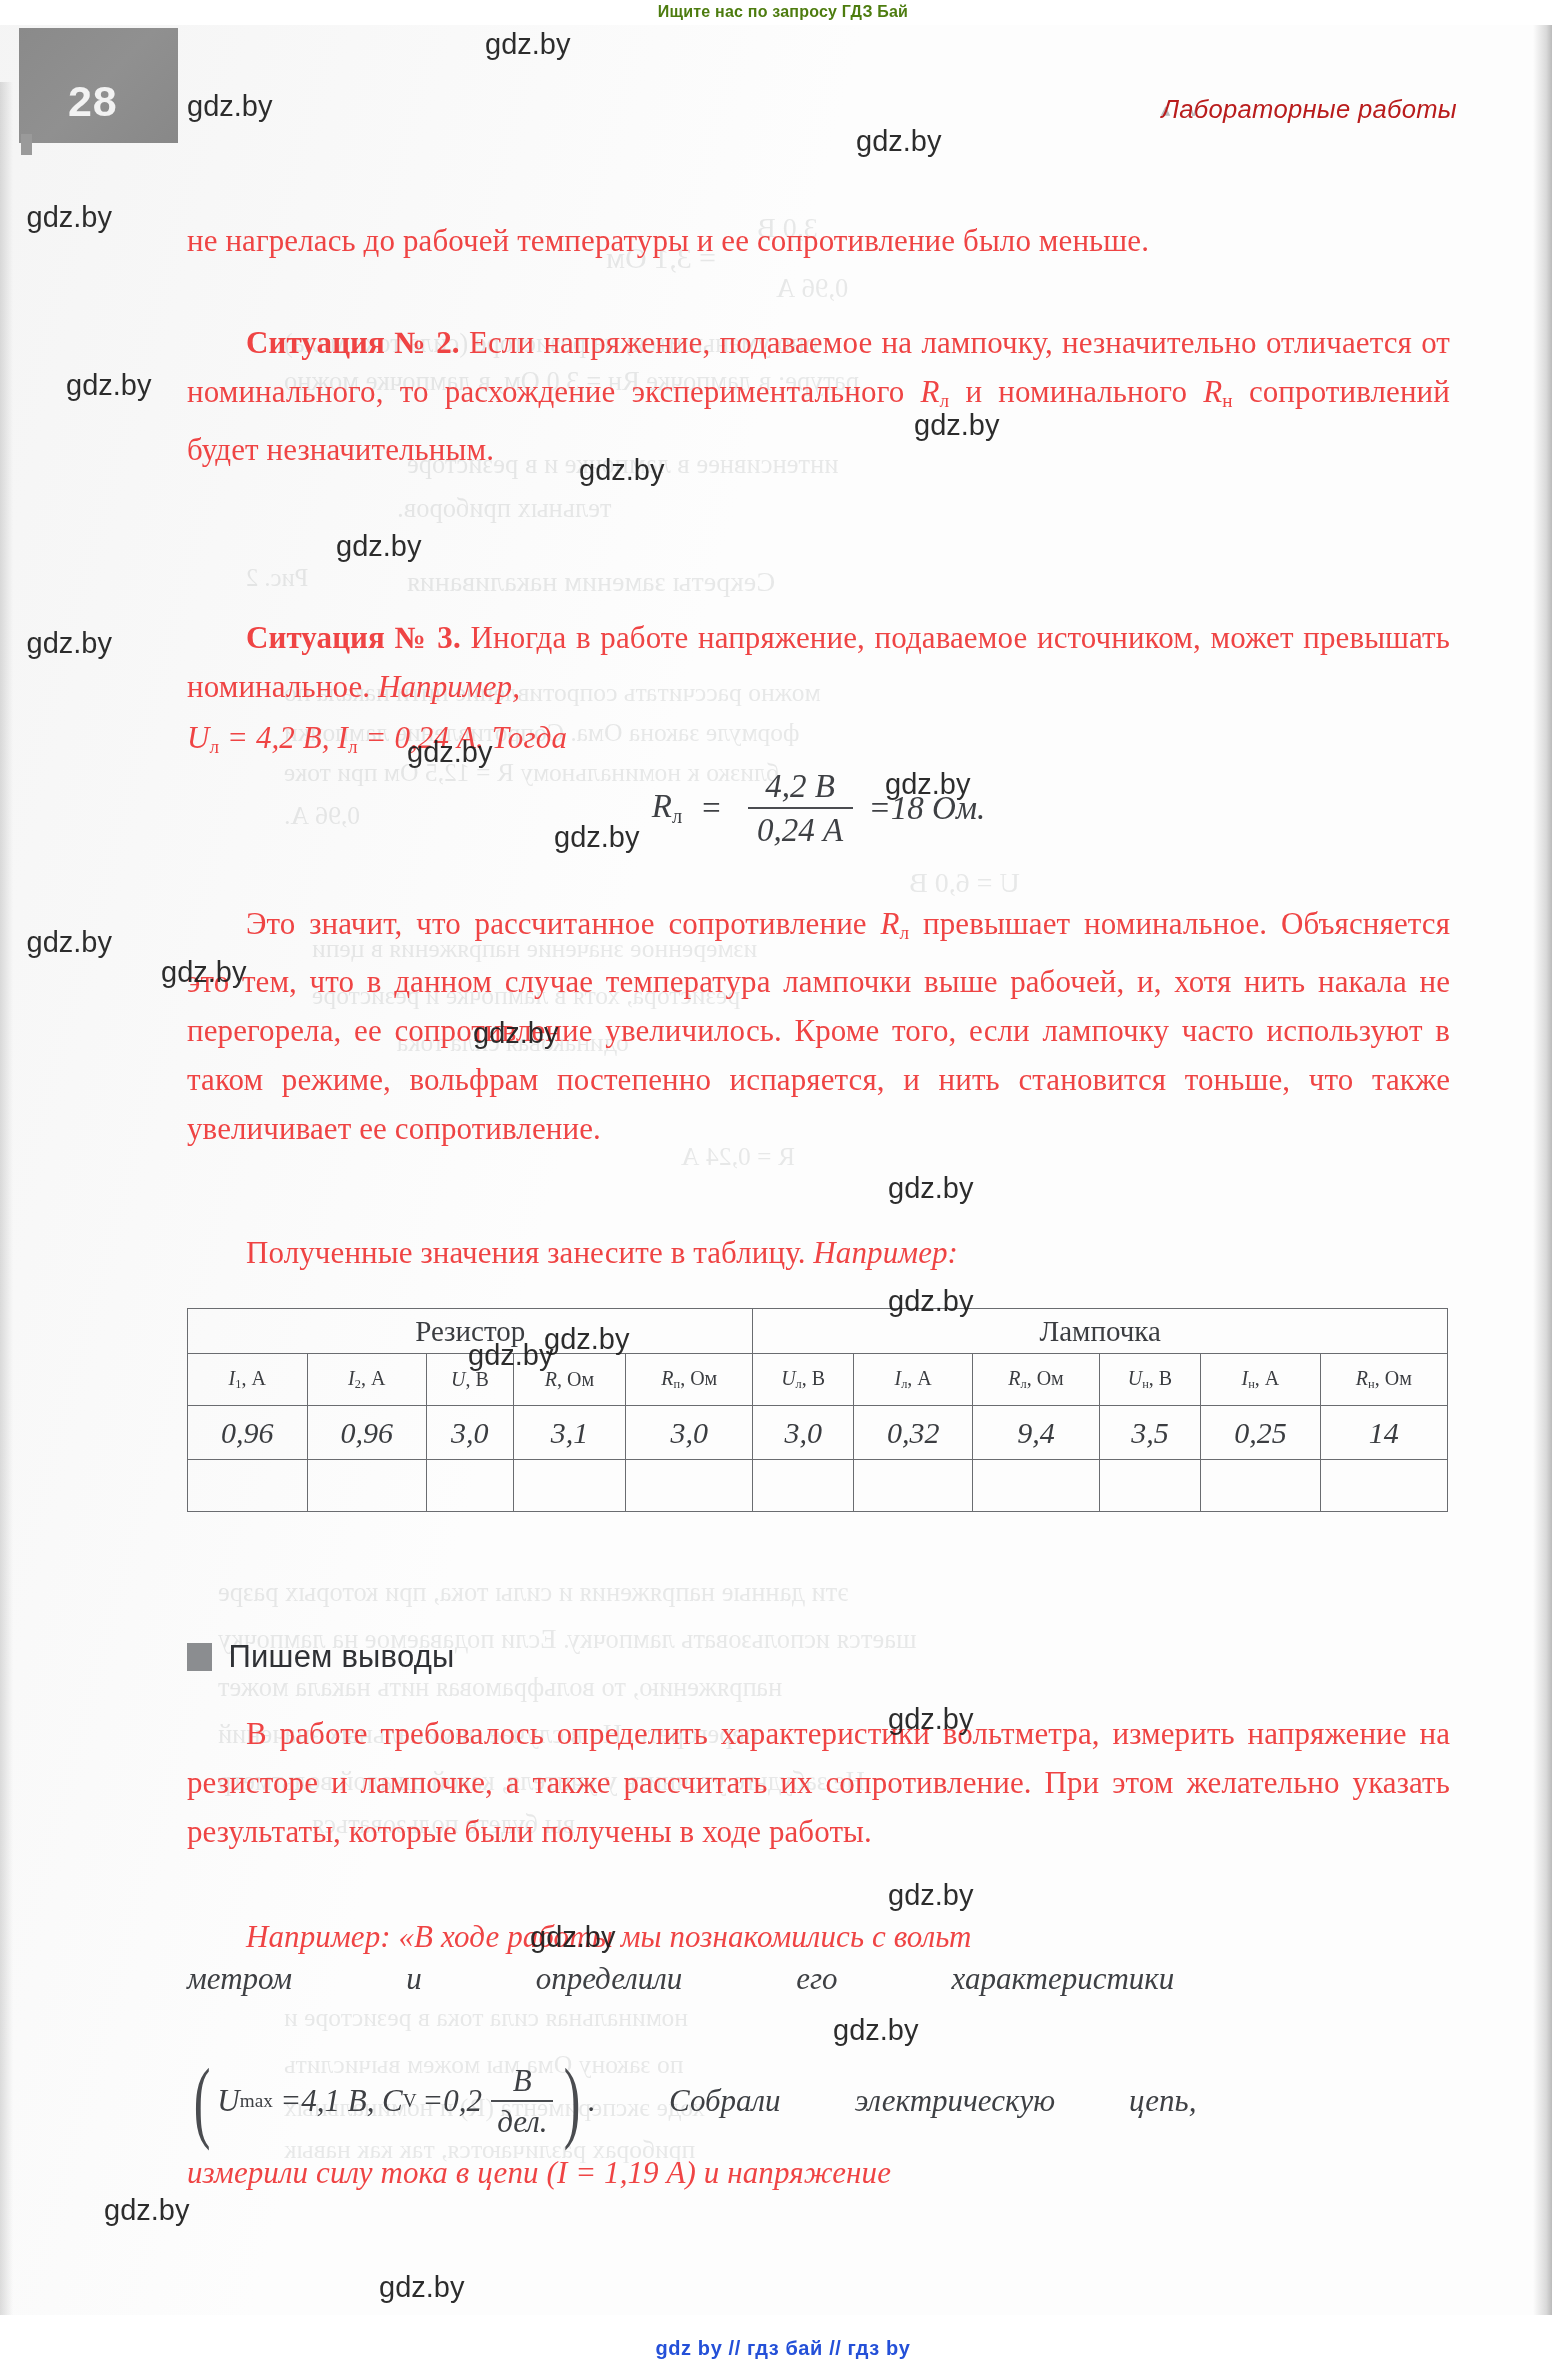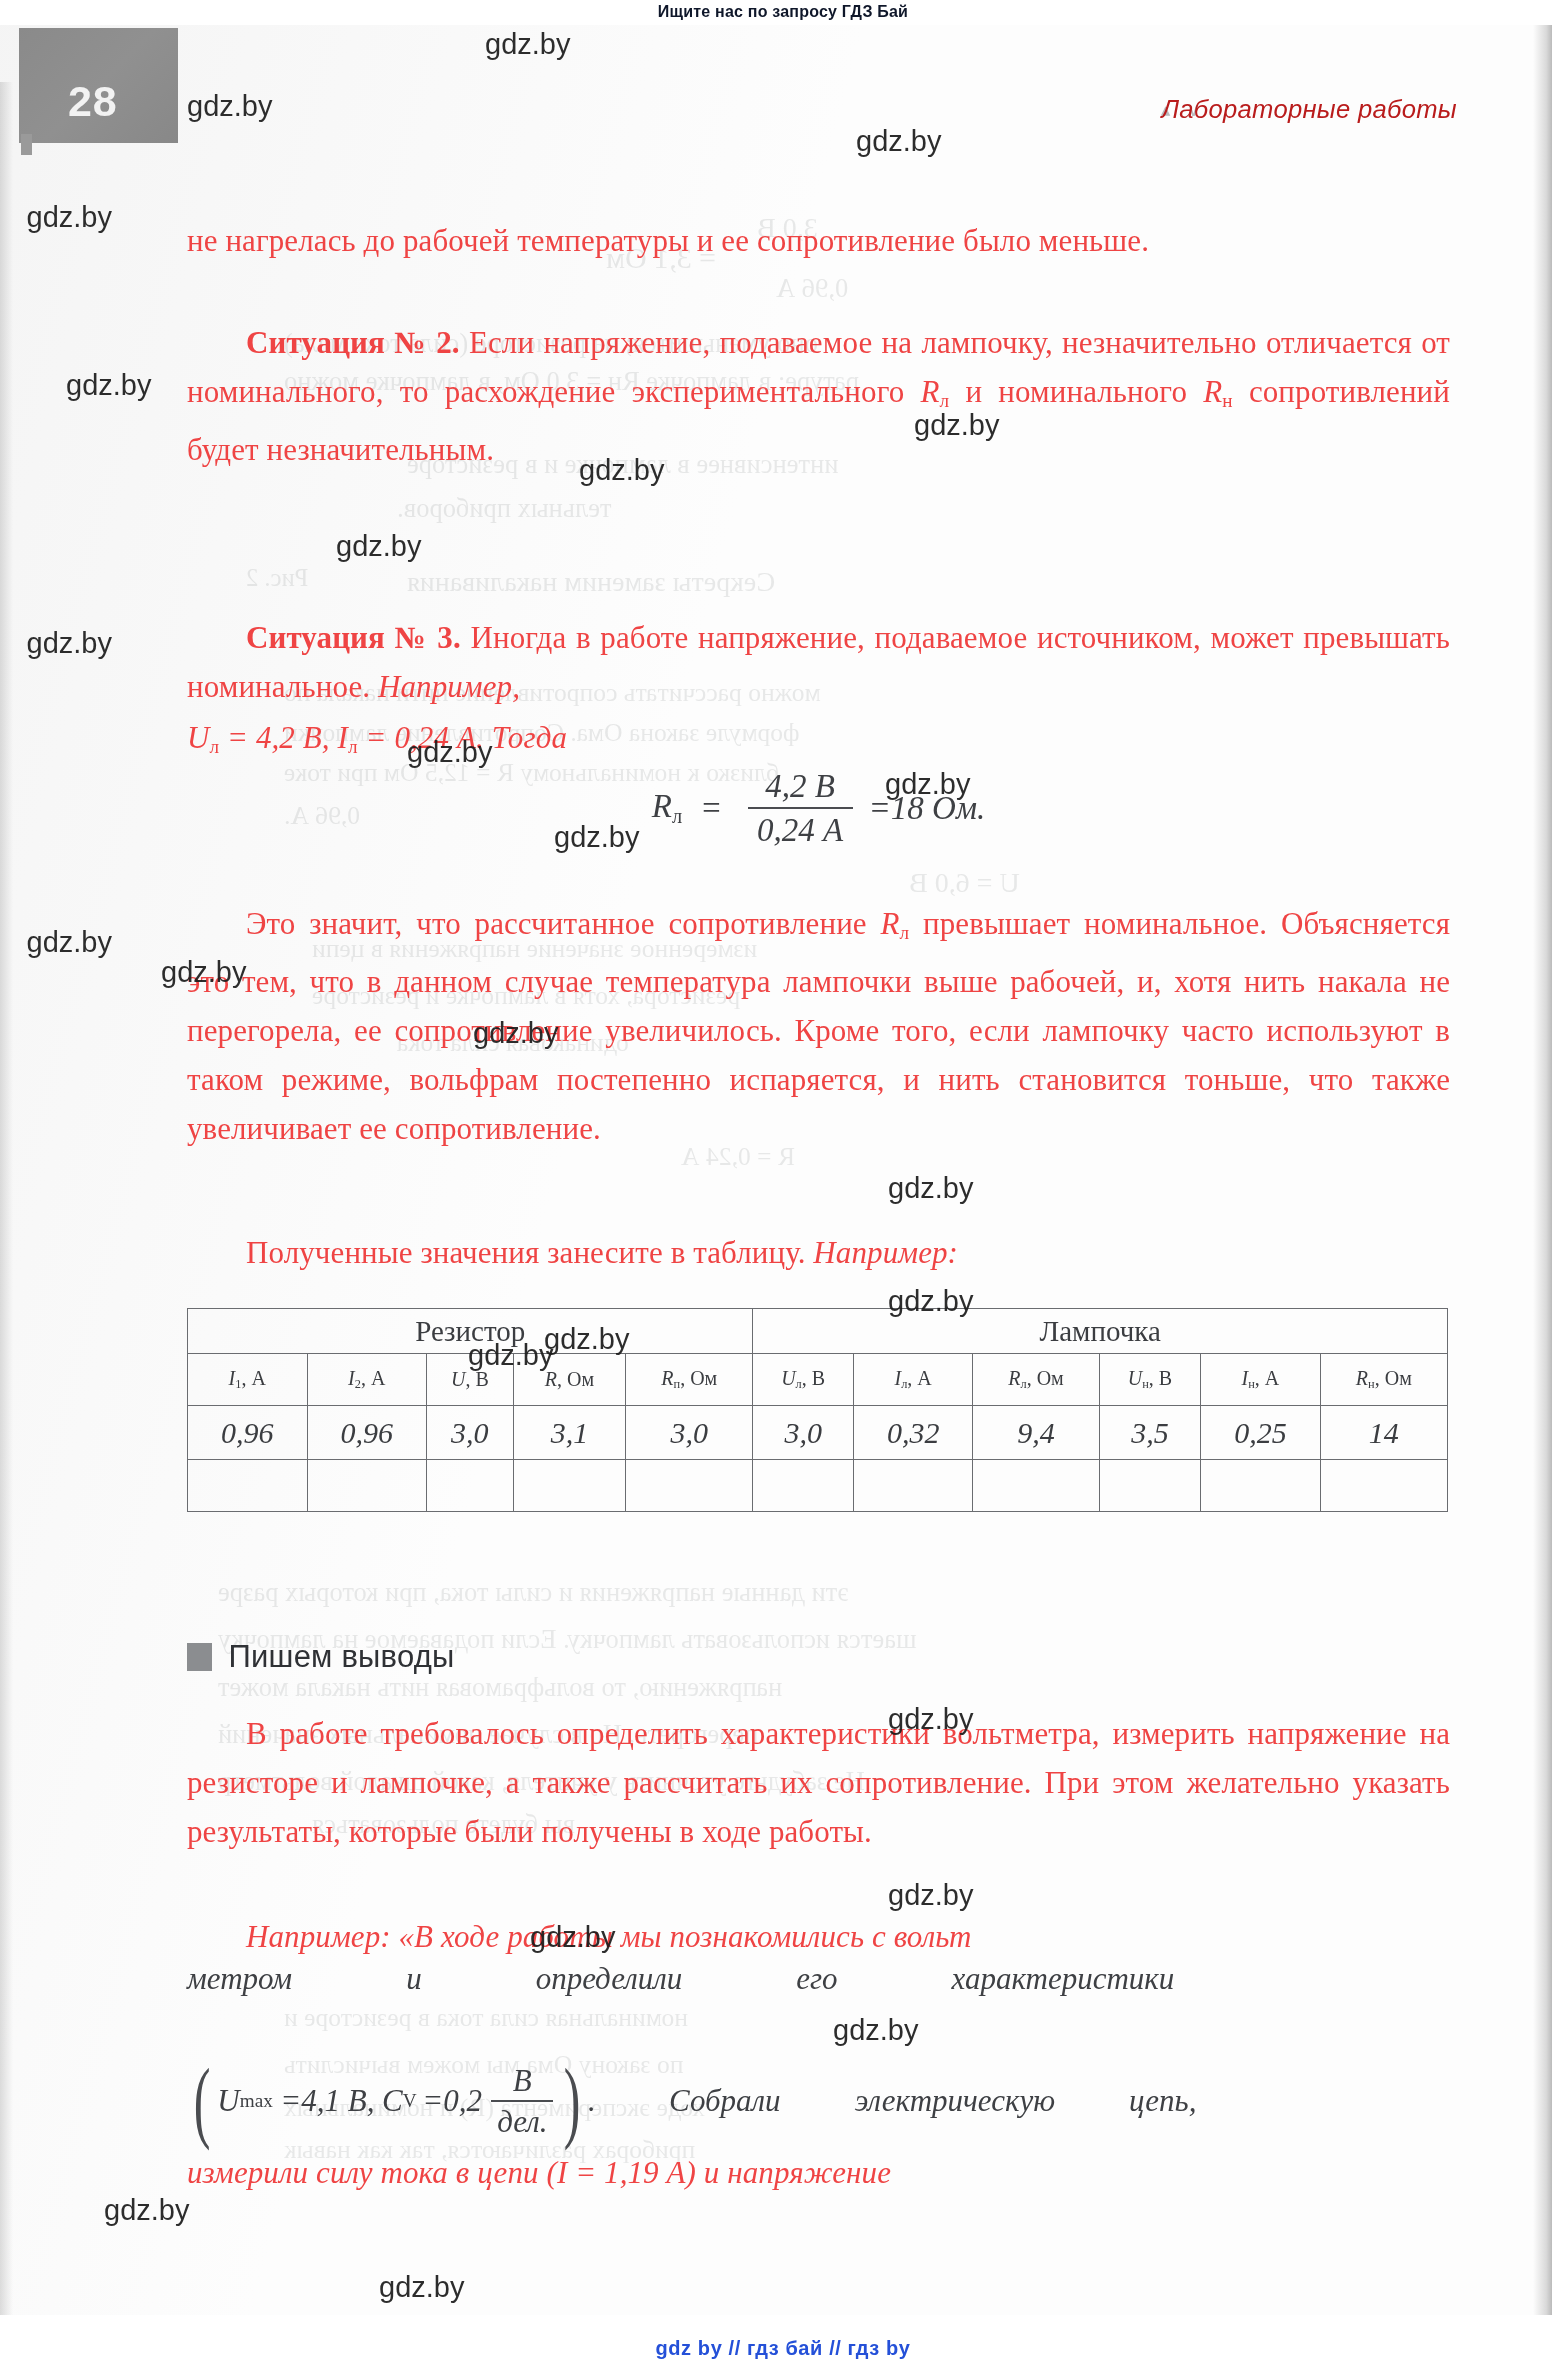--- a/index.html
+++ b/index.html
@@ -22,21 +22,21 @@
   .promo-bar {
     position: absolute;
     left: 0; top: 0;
     width: 1566px;
     height: 24.6px;
     text-align: center;
     line-height: 24.6px;
     font-family: "Liberation Sans", sans-serif;
     font-size: 16px;
     font-weight: 700;
-    color: #0f172a;
+    color: #4d7c0f;
     background: #ffffff;
     letter-spacing: 0.2px;
   }
 
   
   .sheet {
     position: absolute;
     left: 0;
     top: 24.6px;
     width: 1552px;

